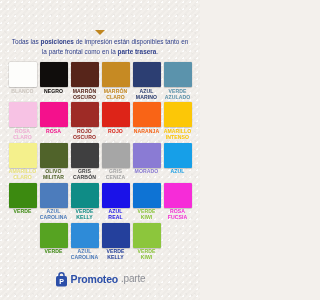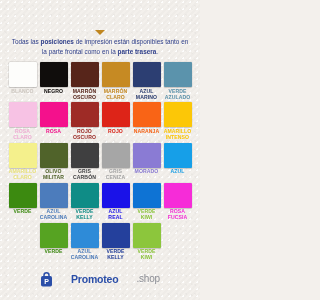--- a/index.html
+++ b/index.html
@@ -62,21 +62,21 @@
     margin-top:1.5px;font-size:5.1px;font-weight:bold;line-height:1.15;
     text-align:center;letter-spacing:.1px;white-space:pre-line;
     text-shadow:0 0 .5px rgba(0,0,0,.05);
   }
 
   
   #footer{
     position:absolute;left:0;bottom:0;width:200px;height:42px;
     display:flex;align-items:center;justify-content:center;
   }
-  #logo{display:flex;align-items:center;gap:18px;}
+  #logo{display:flex;align-items:center;gap:3px;}
   #logo-bag{display:block;}
   #logo-text{font-size:10.5px;font-weight:bold;color:#2b4ea8;letter-spacing:-.2px;line-height:1;}
   #logo-suffix{font-size:10px;font-weight:normal;color:#8d8f96;letter-spacing:-.2px;line-height:1;}
 </style>
 </head>
 <body>
 
 <div id="paper-texture"></div>
 
 <div class="page">
@@ -234,17 +234,17 @@
     </div>
 
   <div id="footer">
     <div id="logo">
       <svg id="logo-bag" width="13" height="15" viewBox="0 0 26 30">
         <path d="M8 9 V6.5 A5 5 0 0 1 18 6.5 V9" fill="none" stroke="#2b4ea8" stroke-width="3"></path>
         <rect x="2" y="8" width="22" height="21" rx="3.5" fill="#2b4ea8"></rect>
         <text x="13" y="23.5" font-family="Liberation Sans, sans-serif" font-size="14" font-weight="bold" fill="#ffffff" text-anchor="middle">P</text>
       </svg>
       <span id="logo-text" style="color: rgb(43, 78, 168);">Promoteo</span>
-      <span id="logo-suffix" style="color: rgb(141, 143, 150);">.shop</span>
+      <span id="logo-suffix" style="color: rgb(141, 143, 150);">.parte</span>
     </div>
   </div>
 
 </div>
 
 </body></html>

